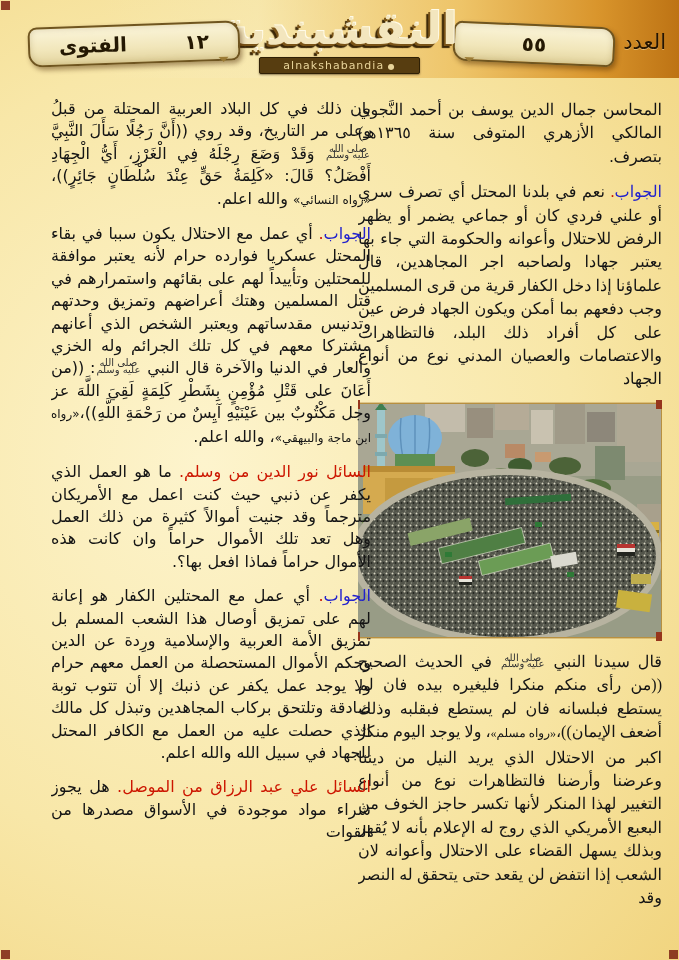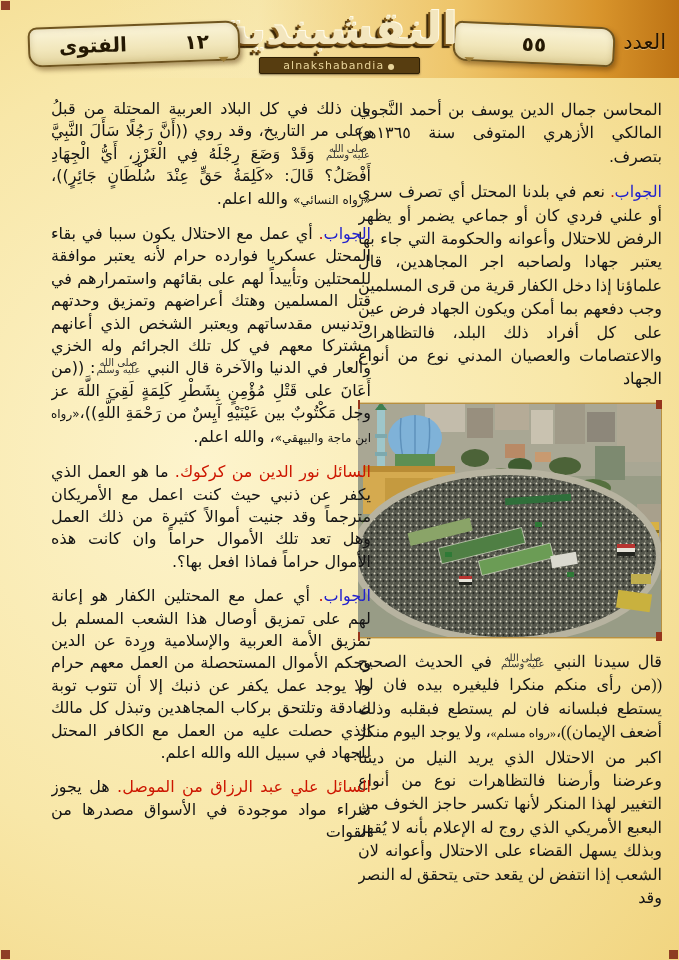--- a/index.html
+++ b/index.html
@@ -205,19 +205,19 @@
 
       <div>
           <p class="para"><span>قال سيدنا النبي </span><span class="saw"><span class="saw-line">صلى الله</span><span class="saw-line">عليه وسلم</span></span><span> في الحديث الصحيح ((من رأى منكم منكرا فليغيره بيده فان لم يستطع فبلسانه فان لم يستطع فبقلبه وذلك أضعف الإيمان))،</span><span class="run-small">«رواه مسلم»</span><span>، ولا يوجد اليوم منكرٌ اكبر من الاحتلال الذي يريد النيل من ديننا وعرضنا وأرضنا فالتظاهرات نوع من أنواع التغيير لهذا المنكر لأنها تكسر حاجز الخوف من البعبع الأمريكي الذي روج له الإعلام بأنه لا يُقهر وبذلك يسهل القضاء على الاحتلال وأعوانه لان الشعب إذا انتفض لن يقعد حتى يتحقق له النصر وقد</span></p>
         </div>
     </section>
 
     <section class="col col-left">
       <div>
           <p class="para"><span>بان ذلك في كل البلاد العربية المحتلة من قبلُ وعلى مر التاريخ، وقد روي ((أَنَّ رَجُلًا سَأَلَ النَّبِيَّ </span><span class="saw"><span class="saw-line">صلى الله</span><span class="saw-line">عليه وسلم</span></span><span> وَقَدْ وَضَعَ رِجْلَهُ فِي الْغَرْزِ، أَيُّ الْجِهَادِ أَفْضَلُ؟ قَالَ: «كَلِمَةُ حَقٍّ عِنْدَ سُلْطَانٍ جَائِرٍ))، </span><span class="run-small">«رواه النسائي»</span><span> والله اعلم.</span></p>
           <p class="para"><span class="run-blue">الجواب</span><span class="run-red">. </span><span>أي عمل مع الاحتلال يكون سببا في بقاء المحتل عسكريا فوارده حرام لأنه يعتبر موافقة للمحتلين وتأييداً لهم على بقائهم واستمرارهم في قتل المسلمين وهتك أعراضهم وتمزيق وحدتهم وتدنيس مقدساتهم ويعتبر الشخص الذي أعانهم مشتركا معهم في كل تلك الجرائم وله الخزي والعار في الدنيا والآخرة قال النبي </span><span class="saw"><span class="saw-line">صلى الله</span><span class="saw-line">عليه وسلم</span></span><span>: ((من أَعَانَ على قَتْلِ مُؤْمِنٍ بِشَطْرِ كَلِمَةٍ لَقِيَ اللَّهَ عز وجل مَكْتُوبٌ بين عَيْنَيْهِ آيِسٌ من رَحْمَةِ اللَّهِ))،</span><span class="run-small">«رواه ابن ماجة والبيهقي»</span><span>، والله اعلم.</span></p>
-          <p class="para"><span class="run-red">السائل نور الدين من كركوك. </span><span>ما هو العمل الذي يكفر عن ذنبي حيث كنت اعمل مع الأمريكان مترجماً وقد جنيت أموالاً كثيرة من ذلك العمل وهل تعد تلك الأموال حراماً وان كانت هذه الأموال حراماً فماذا افعل بها؟.</span></p>
+          <p class="para"><span class="run-red">السائل نور الدين من وسلم. </span><span>ما هو العمل الذي يكفر عن ذنبي حيث كنت اعمل مع الأمريكان مترجماً وقد جنيت أموالاً كثيرة من ذلك العمل وهل تعد تلك الأموال حراماً وان كانت هذه الأموال حراماً فماذا افعل بها؟.</span></p>
           <p class="para"><span class="run-blue">الجواب</span><span class="run-red">. </span><span>أي عمل مع المحتلين الكفار هو إعانة لهم على تمزيق أوصال هذا الشعب المسلم بل تمزيق الأمة العربية والإسلامية ورِدة عن الدين وحكم الأموال المستحصلة من العمل معهم حرام ولا يوجد عمل يكفر عن ذنبك إلا أن تتوب توبة صادقة وتلتحق بركاب المجاهدين وتبذل كل مالك الذي حصلت عليه من العمل مع الكافر المحتل للجهاد في سبيل الله والله اعلم.</span></p>
           <p class="para"><span class="run-red">السائل علي عبد الرزاق من الموصل. </span><span>هل يجوز شراء مواد موجودة في الأسواق مصدرها من القوات</span></p>
         </div>
     </section>
   </main>
 </div>
 
 </body></html>

